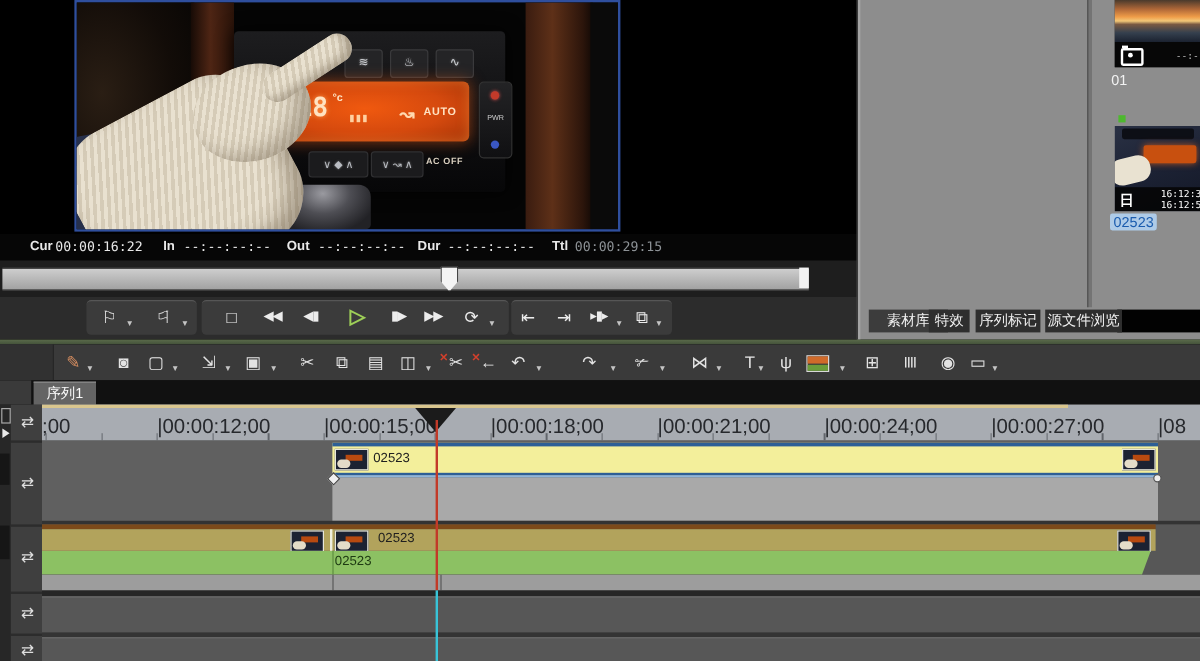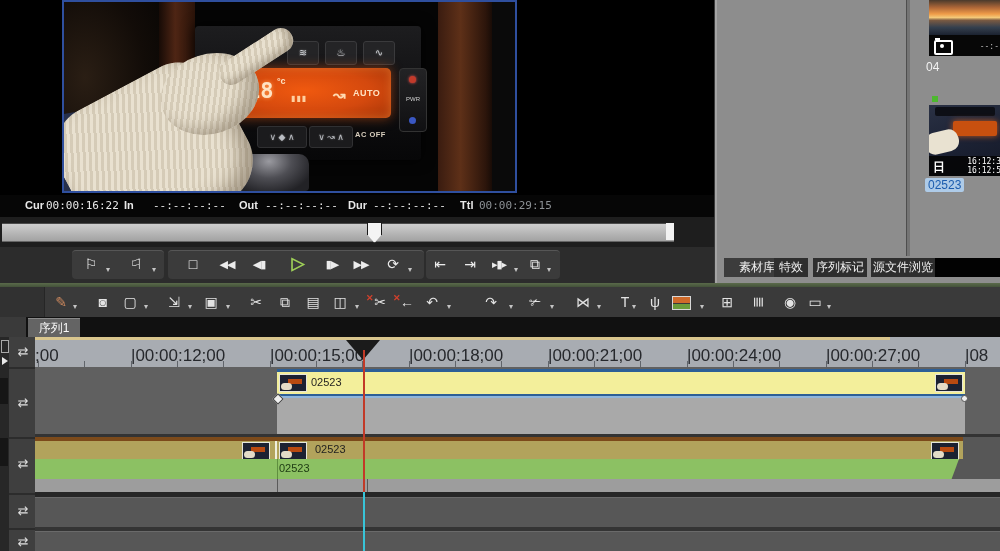--- a/index.html
+++ b/index.html
@@ -182,21 +182,21 @@
       <div class="shifter"></div>
       <div class="sleeve"></div>
       <div class="armcuff knit"></div>
       <div class="fist knit"></div>
       <div class="finger knit"></div>
     </div>
 
     <div class="tcbar">
       <span class="tcl" style="left:25px;">Cur</span>
       <span class="tcv" style="left:46px;">00:00:16:22</span>
-      <span class="tcl" style="left:124px;text-align:right;">In</span>
+      <span class="tcl" style="left:136px;text-align:right;">In</span>
       <span class="tcv" style="left:153px;">--:--:--:--</span>
       <span class="tcl" style="left:239px;text-align:center;">Out</span>
       <span class="tcv" style="left:265px;">--:--:--:--</span>
       <span class="tcl" style="left:348px;">Dur</span>
       <span class="tcv" style="left:373px;">--:--:--:--</span>
       <span class="tcl" style="left:460px;">Ttl</span>
       <span class="tcv dim" style="left:479px;">00:00:29:15</span>
     </div>
 
     <div class="scrub">
@@ -233,21 +233,21 @@
   <div class="bin">
     <div class="vdiv"></div>
 
     <div class="thumb1">
       <div class="img"></div>
       <div class="infobar">
         <span class="cam"></span>
         <span class="info-tc">--:-</span>
       </div>
     </div>
-    <div class="lbl01">04</div>
+    <div class="lbl01">01</div>
 
     <div class="dot"></div>
     <div class="thumb2">
       <div class="t2dash"></div>
       <div class="t2orange"></div>
       <div class="t2glove"></div>
       <div class="t2bar">
         <span class="filmg">日</span>
         <div class="t2tc">
           <div>16:12:3</div>

